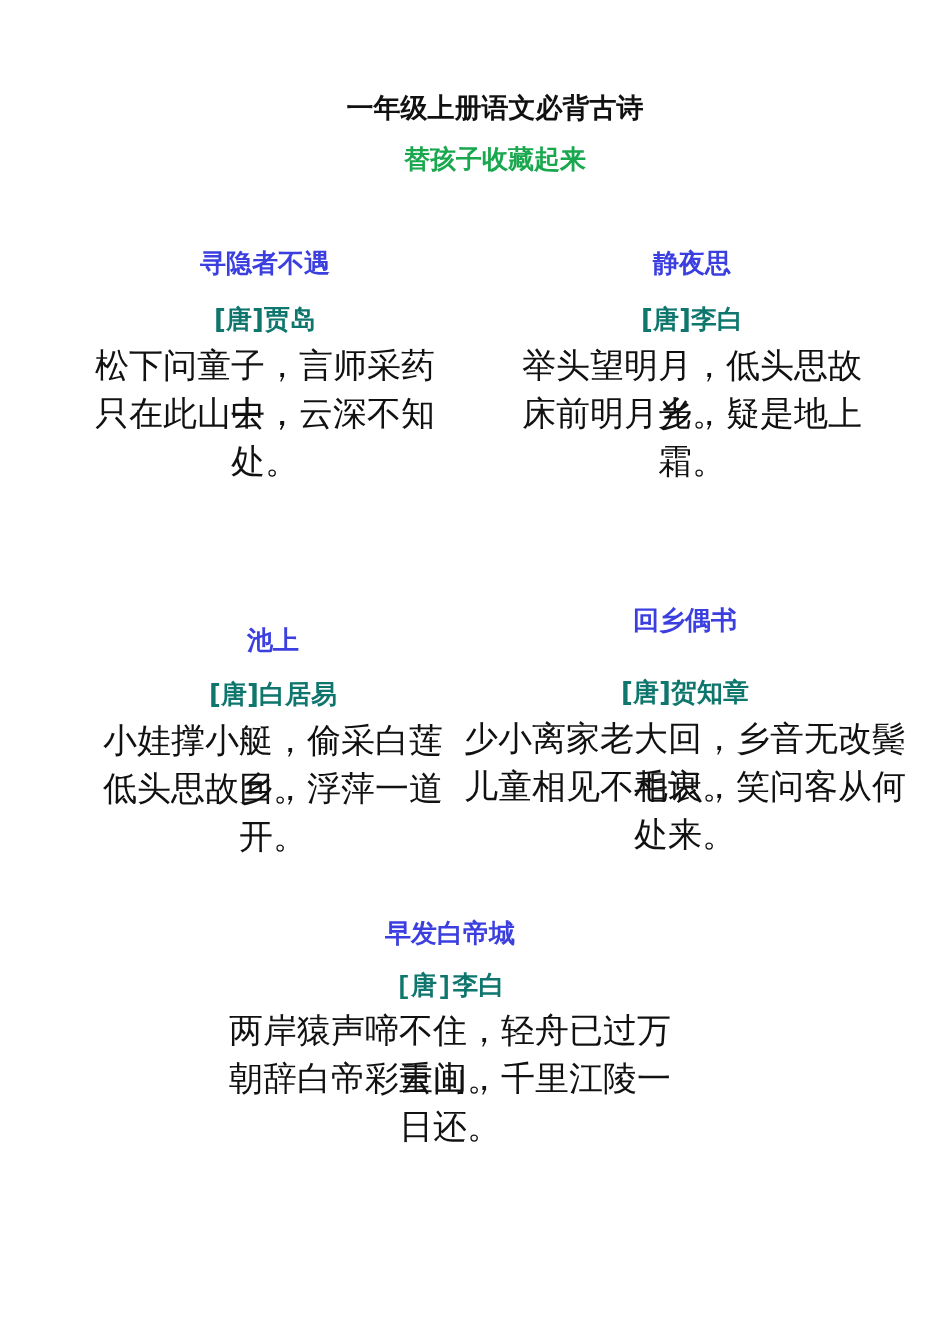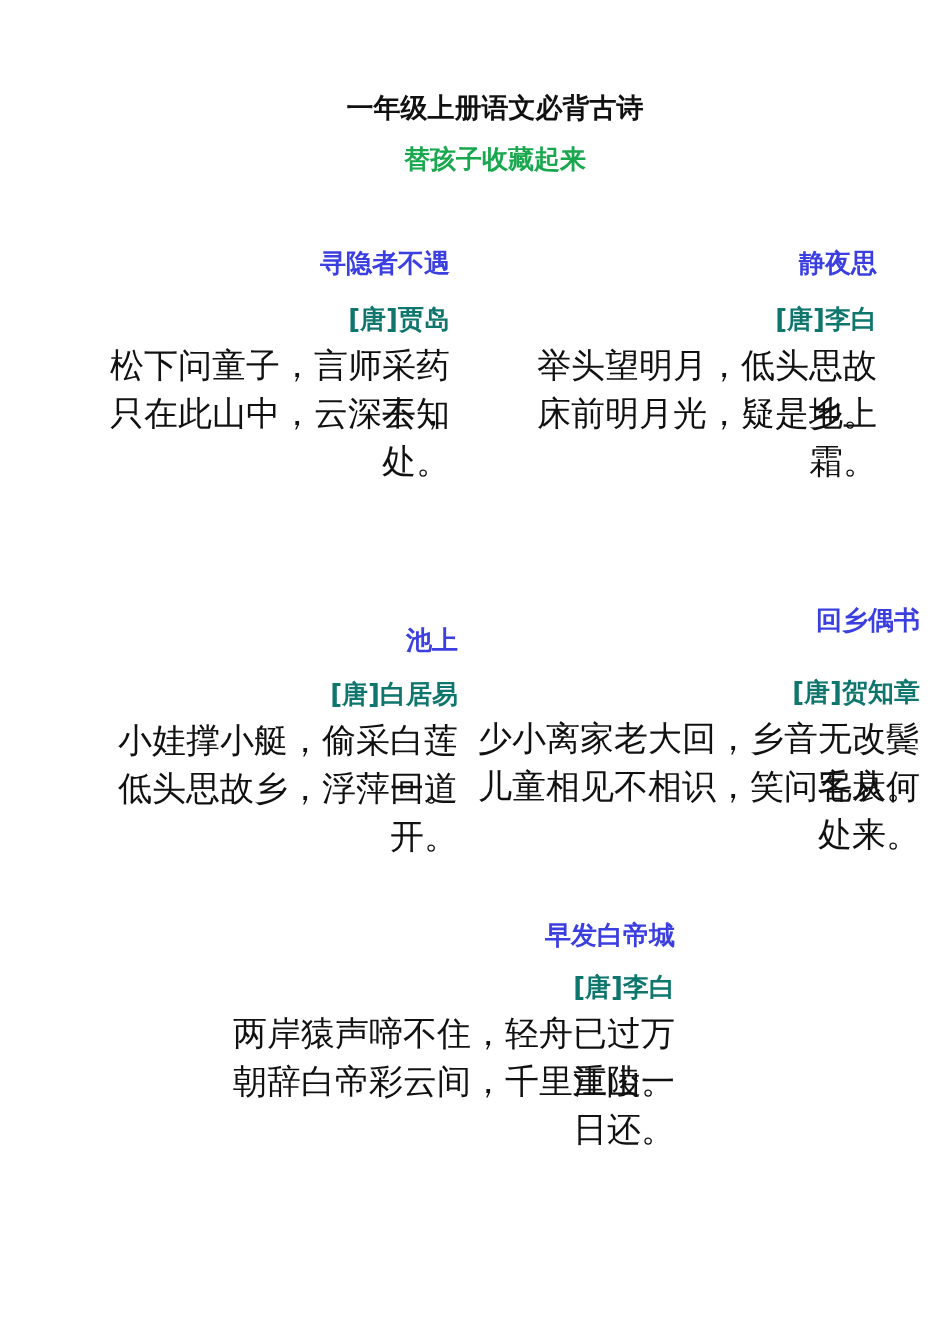--- a/index.html
+++ b/index.html
@@ -1,21 +1,21 @@
 <!DOCTYPE html>
 <html><head>
 <meta charset="utf-8">
 <style>
   html, body { margin: 0; padding: 0; background: #ffffff; }
   body { width: 950px; height: 1344px; position: relative; overflow: hidden;
          font-family: "DejaVu Sans", "Liberation Sans", sans-serif; }
   .abs { position: absolute; white-space: nowrap; }
   .main-title { left: 0; width: 990px; top: 90px; text-align: center; font-size: 27px; font-weight: bold; color: #111111; }
   .sub-title { left: 0; width: 990px; top: 142px; text-align: center; font-size: 26px; font-weight: bold; color: #1aa84f; }
-  .poem { position: absolute; text-align: right; }
+  .poem { position: absolute; text-align: center; }
   .poem .title { font-size: 26px; font-weight: bold; color: #3b3fe0; height: 40px; line-height: 40px; }
   .poem .author { font-size: 26px; font-weight: bold; color: #0f766e; height: 40px; line-height: 40px; margin-top: 16px; }
   .poem .line { font-size: 34px; color: #111111; height: 48px; line-height: 48px; }
   .poem .lines { margin-top: 2px; }
 </style>
 </head>
 <body>
 
 <div class="abs main-title">一年级上册语文必背古诗</div>
 <div class="abs sub-title">替孩子收藏起来</div>
@@ -49,20 +49,20 @@
 
 <div class="poem" style="left:450px; width:470px; top:600px;">
   <div class="title">回乡偶书</div>
   <div class="author" style="margin-top:32px;">[唐]贺知章</div>
   <div class="lines">
     <div class="line">少小离家老大回，乡音无改鬓毛衰。</div>
     <div class="line">儿童相见不相识，笑问客从何处来。</div>
   </div>
 </div>
 
-<div class="poem" style="left:205px; width:470px; top:915px;">
+<div class="poem" style="left:215px; width:470px; top:915px;font-family:Liberation Mono, monospace;">
   <div class="title">早发白帝城</div>
   <div class="author" style="margin-top:12px;">[唐]李白</div>
   <div class="lines">
     <div class="line">两岸猿声啼不住，轻舟已过万重山。</div>
     <div class="line">朝辞白帝彩云间，千里江陵一日还。</div>
   </div>
 </div>
 
 </body></html>

